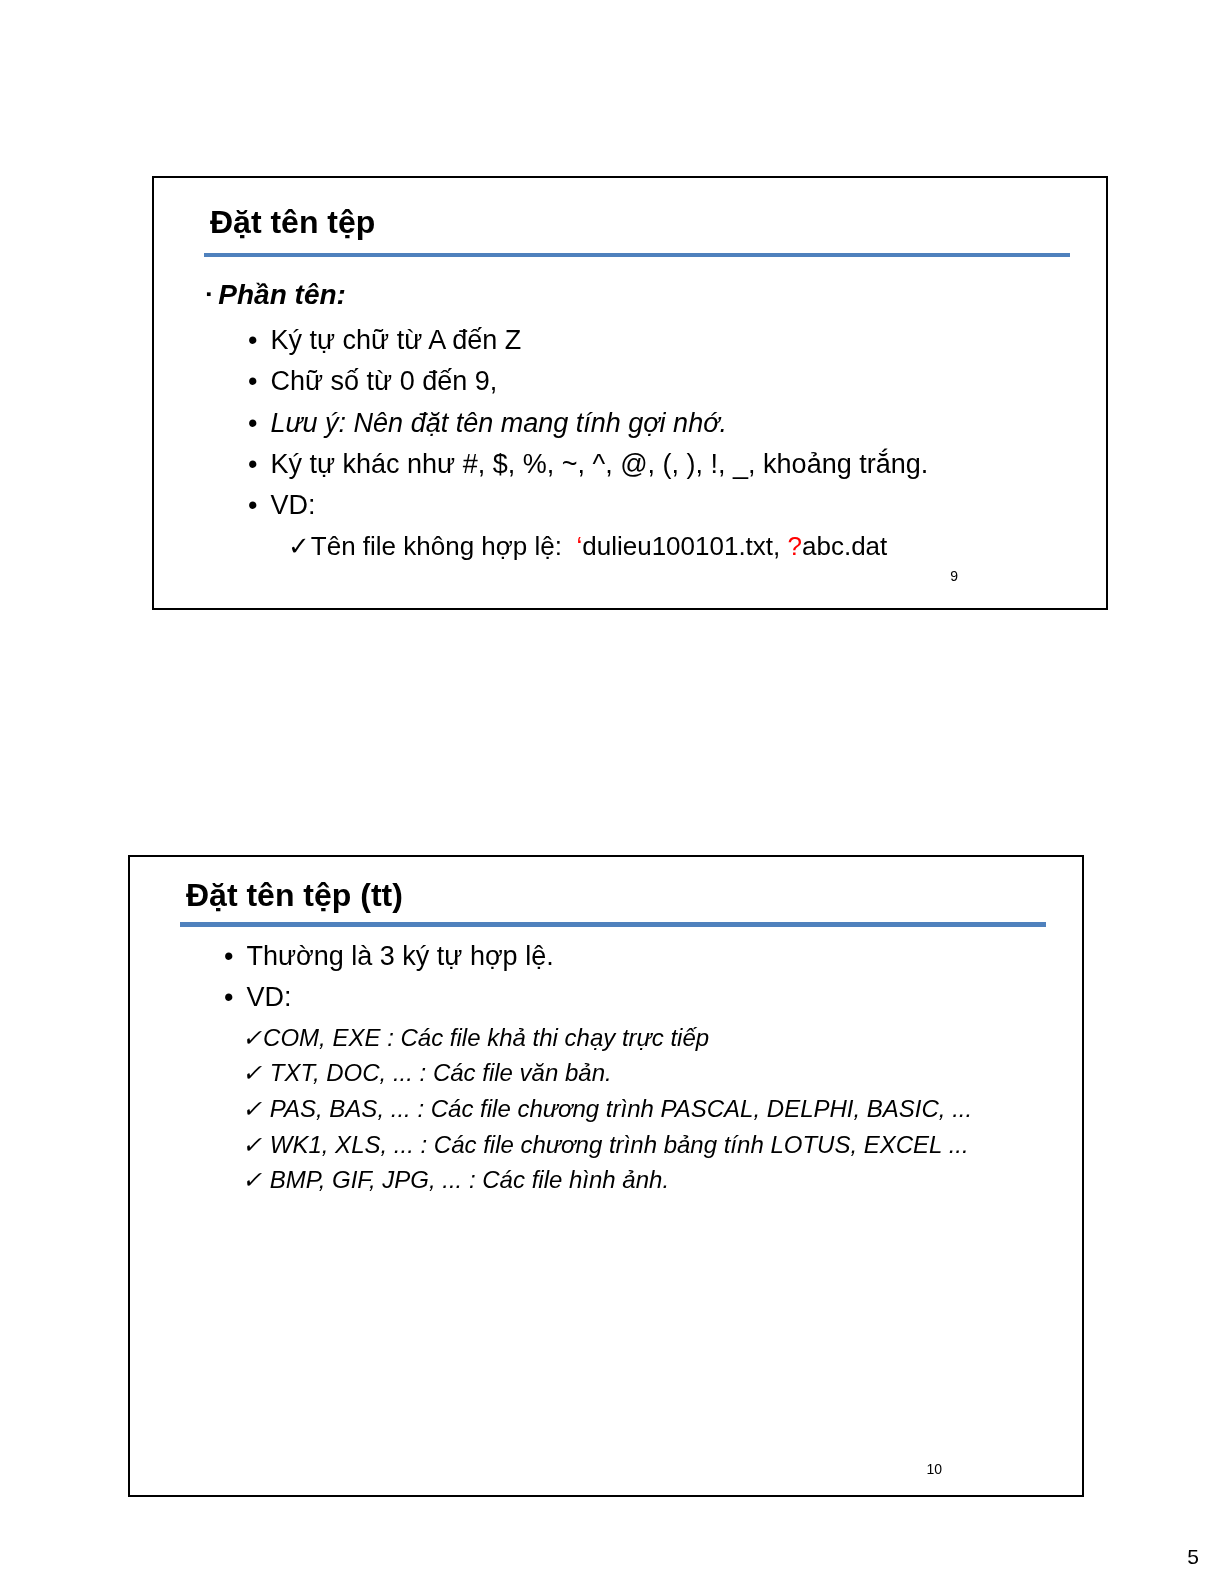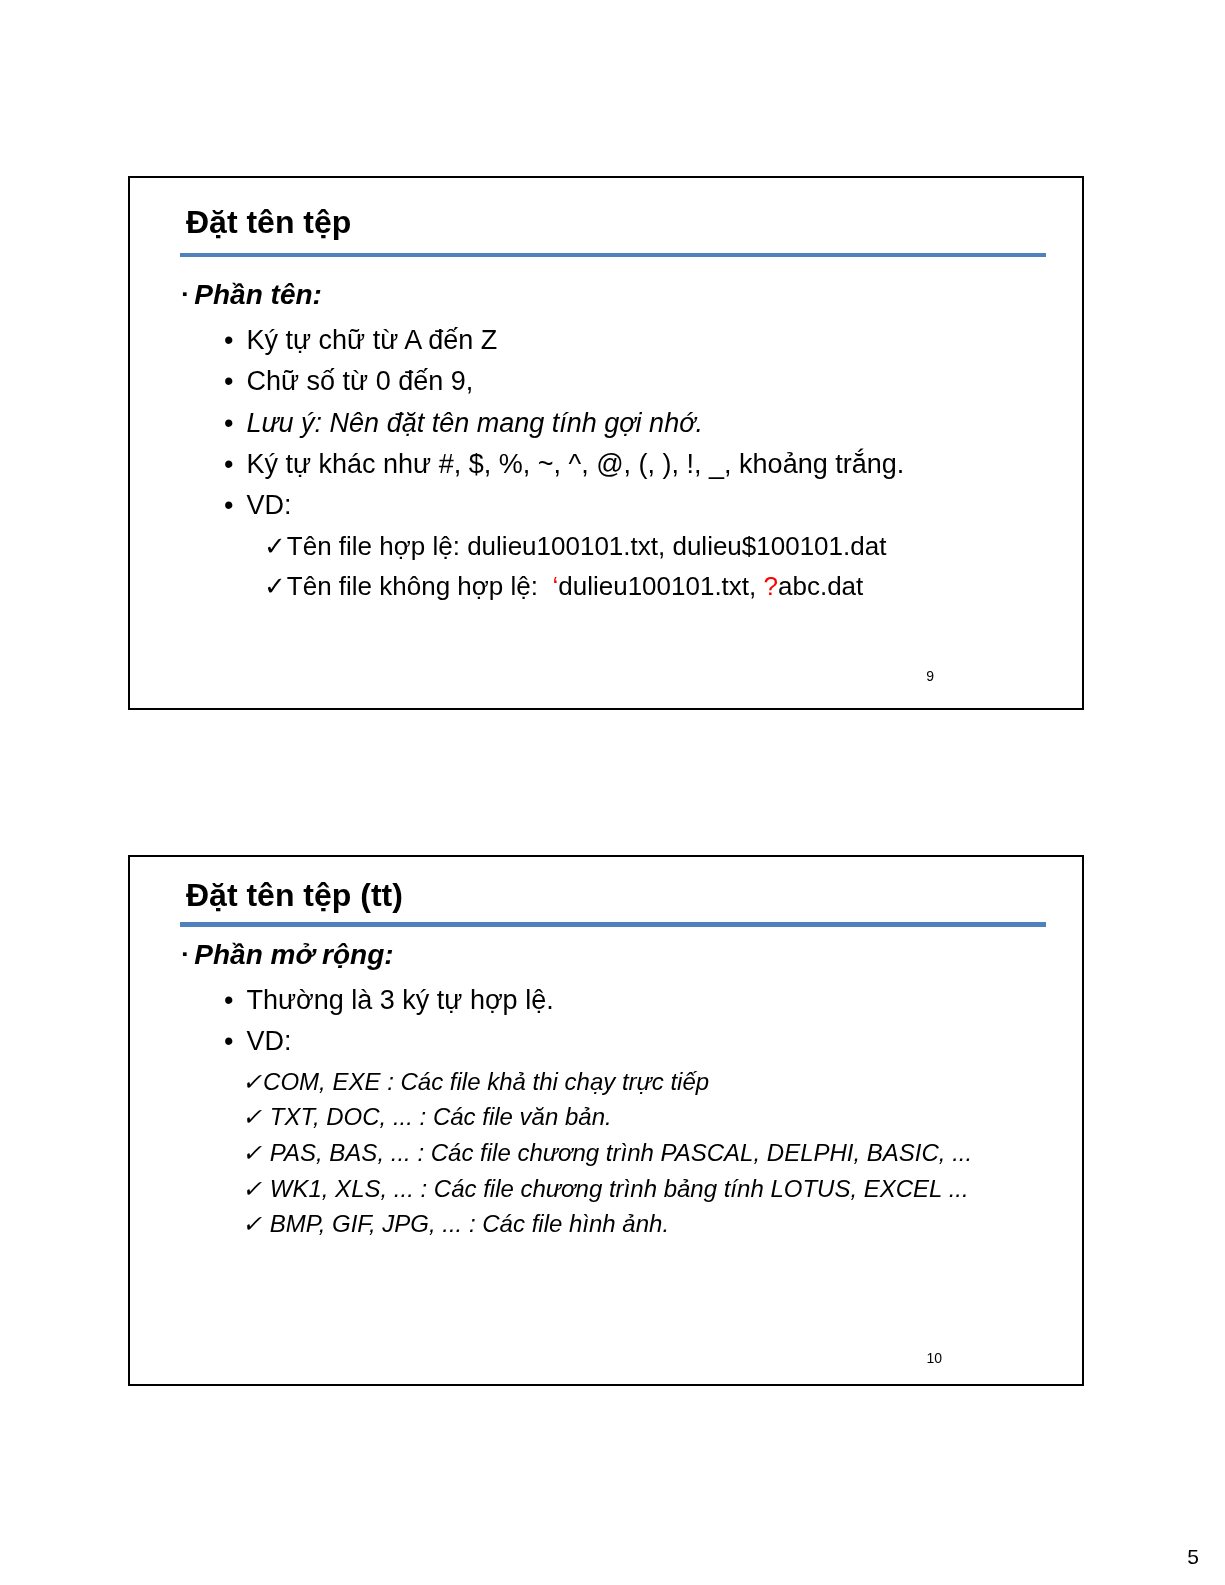--- a/index.html
+++ b/index.html
@@ -18,22 +18,22 @@
     color: #000000;
     overflow: hidden;
   }
   .slide {
     position: absolute;
     left: 128px;
     width: 956px;
     background: #ffffff;
     border: 2px solid var(--border);
   }
-  .slide1 { top: 176px; height: 534px; }
-  .slide2 { top: 855px; height: 531px; }
+  .slide1 { top: 176px; height: 434px; margin-left: 24px; }
+  .slide2 { top: 855px; height: 642px; }
   .slide-inner {
     position: relative;
     height: 100%;
     padding: 26px 30px 0 56px;
   }
   .slide2 .slide-inner { padding-top: 20px; }
 
   .slide-title {
     margin: 0;
     font-size: 32px;
@@ -112,34 +112,32 @@
 
     <div class="bullets">
       <div class="bullet"><span class="dot">•</span><span>Ký tự chữ từ A đến Z</span></div>
       <div class="bullet"><span class="dot">•</span><span>Chữ số từ 0 đến 9,</span></div>
       <div class="bullet"><span class="dot">•</span><span class="italic">Lưu ý: Nên đặt tên mang tính gợi nhớ.</span></div>
       <div class="bullet"><span class="dot">•</span><span>Ký tự khác như #, $, %, ~, ^, @, (, ), !, _, khoảng trắng.</span></div>
       <div class="bullet"><span class="dot">•</span><span>VD:</span></div>
     </div>
 
     <div class="checks checks1">
-      <div class="check"><span class="ck">✓</span><span>Tên file hợp lệ: dulieu100101.txt, dulieu$100101.dat</span></div>
       <div class="check"><span class="ck">✓</span><span>Tên file không hợp lệ: &nbsp;</span><span class="red">‘</span><span>dulieu100101.txt, </span><span class="red">?</span><span>abc.dat</span></div>
     </div>
 
     <div class="slide-num">9</div>
   </div>
 </div>
 
 <div class="slide slide2">
   <div class="slide-inner">
     <h1 class="slide-title">Đặt tên tệp (tt)</h1>
     <div class="title-rule"></div>
 
-    <div class="section-line"><span class="sq">▪</span><span class="section-text">Phần mở rộng:</span></div>
 
     <div class="bullets">
       <div class="bullet"><span class="dot">•</span><span>Thường là 3 ký tự hợp lệ.</span></div>
       <div class="bullet"><span class="dot">•</span><span>VD:</span></div>
     </div>
 
     <div class="checks checks2">
       <div class="check"><span class="ck">✓</span><span>COM, EXE : Các file khả thi chạy trực tiếp</span></div>
       <div class="check"><span class="ck">✓</span><span> TXT, DOC, ...  : Các file văn bản.</span></div>
       <div class="check"><span class="ck">✓</span><span> PAS, BAS, ... : Các file chương trình PASCAL, DELPHI, BASIC, ...</span></div>

